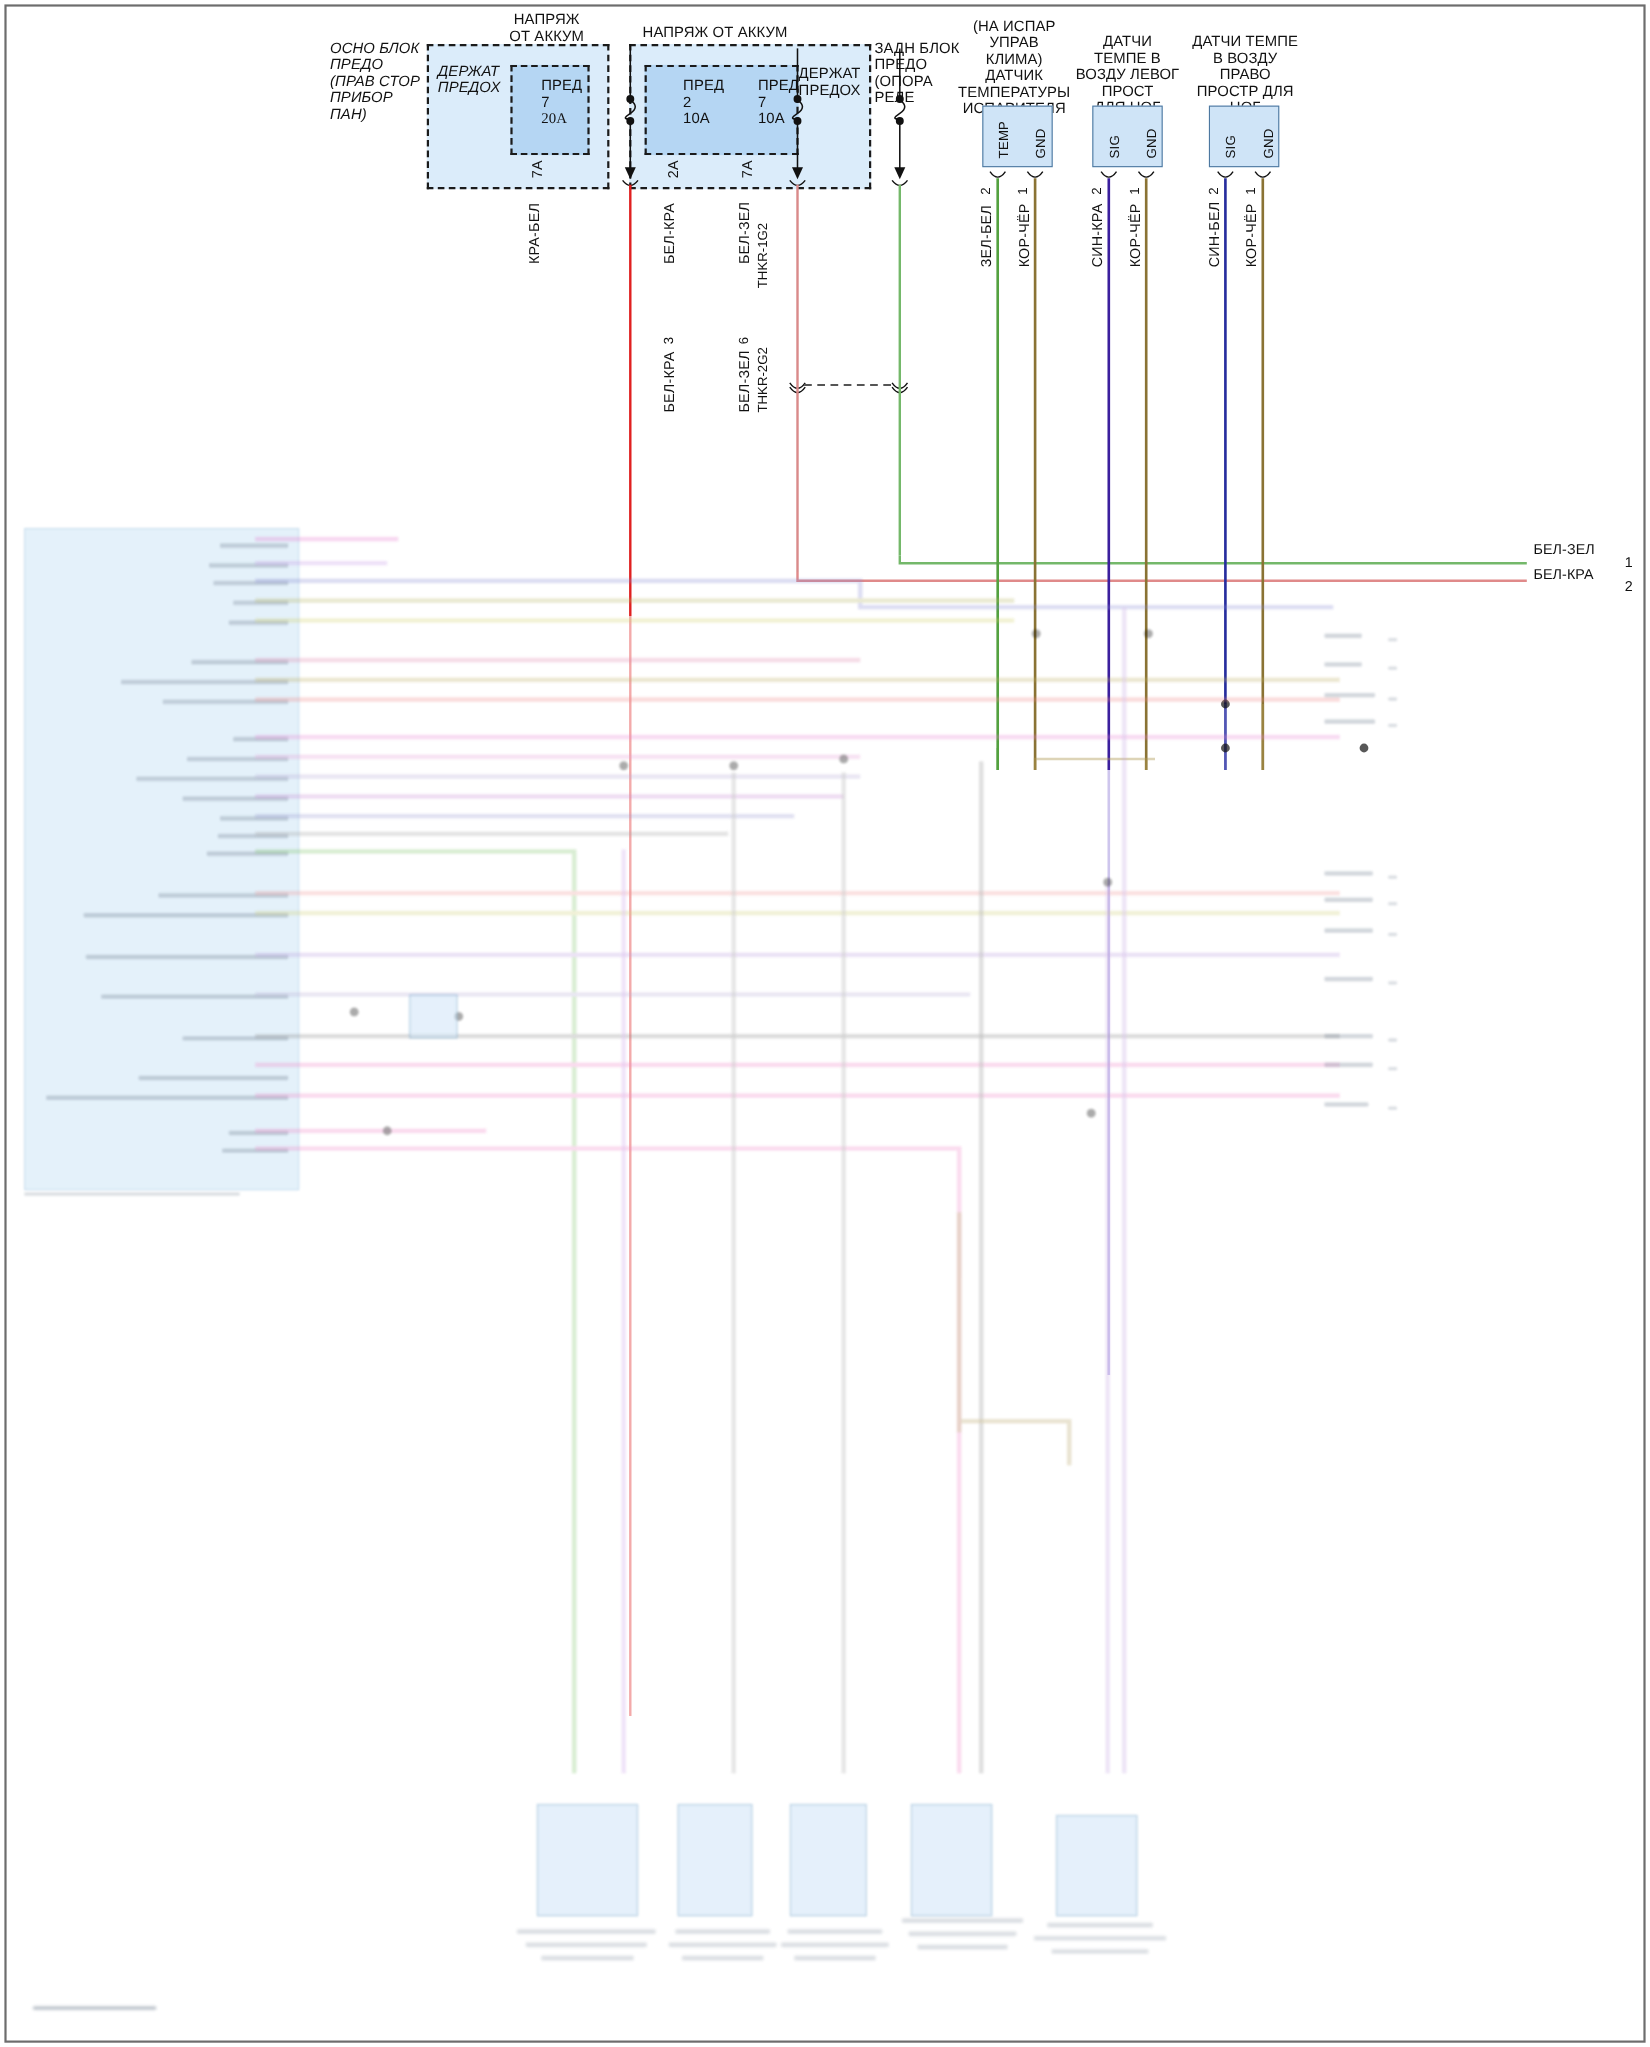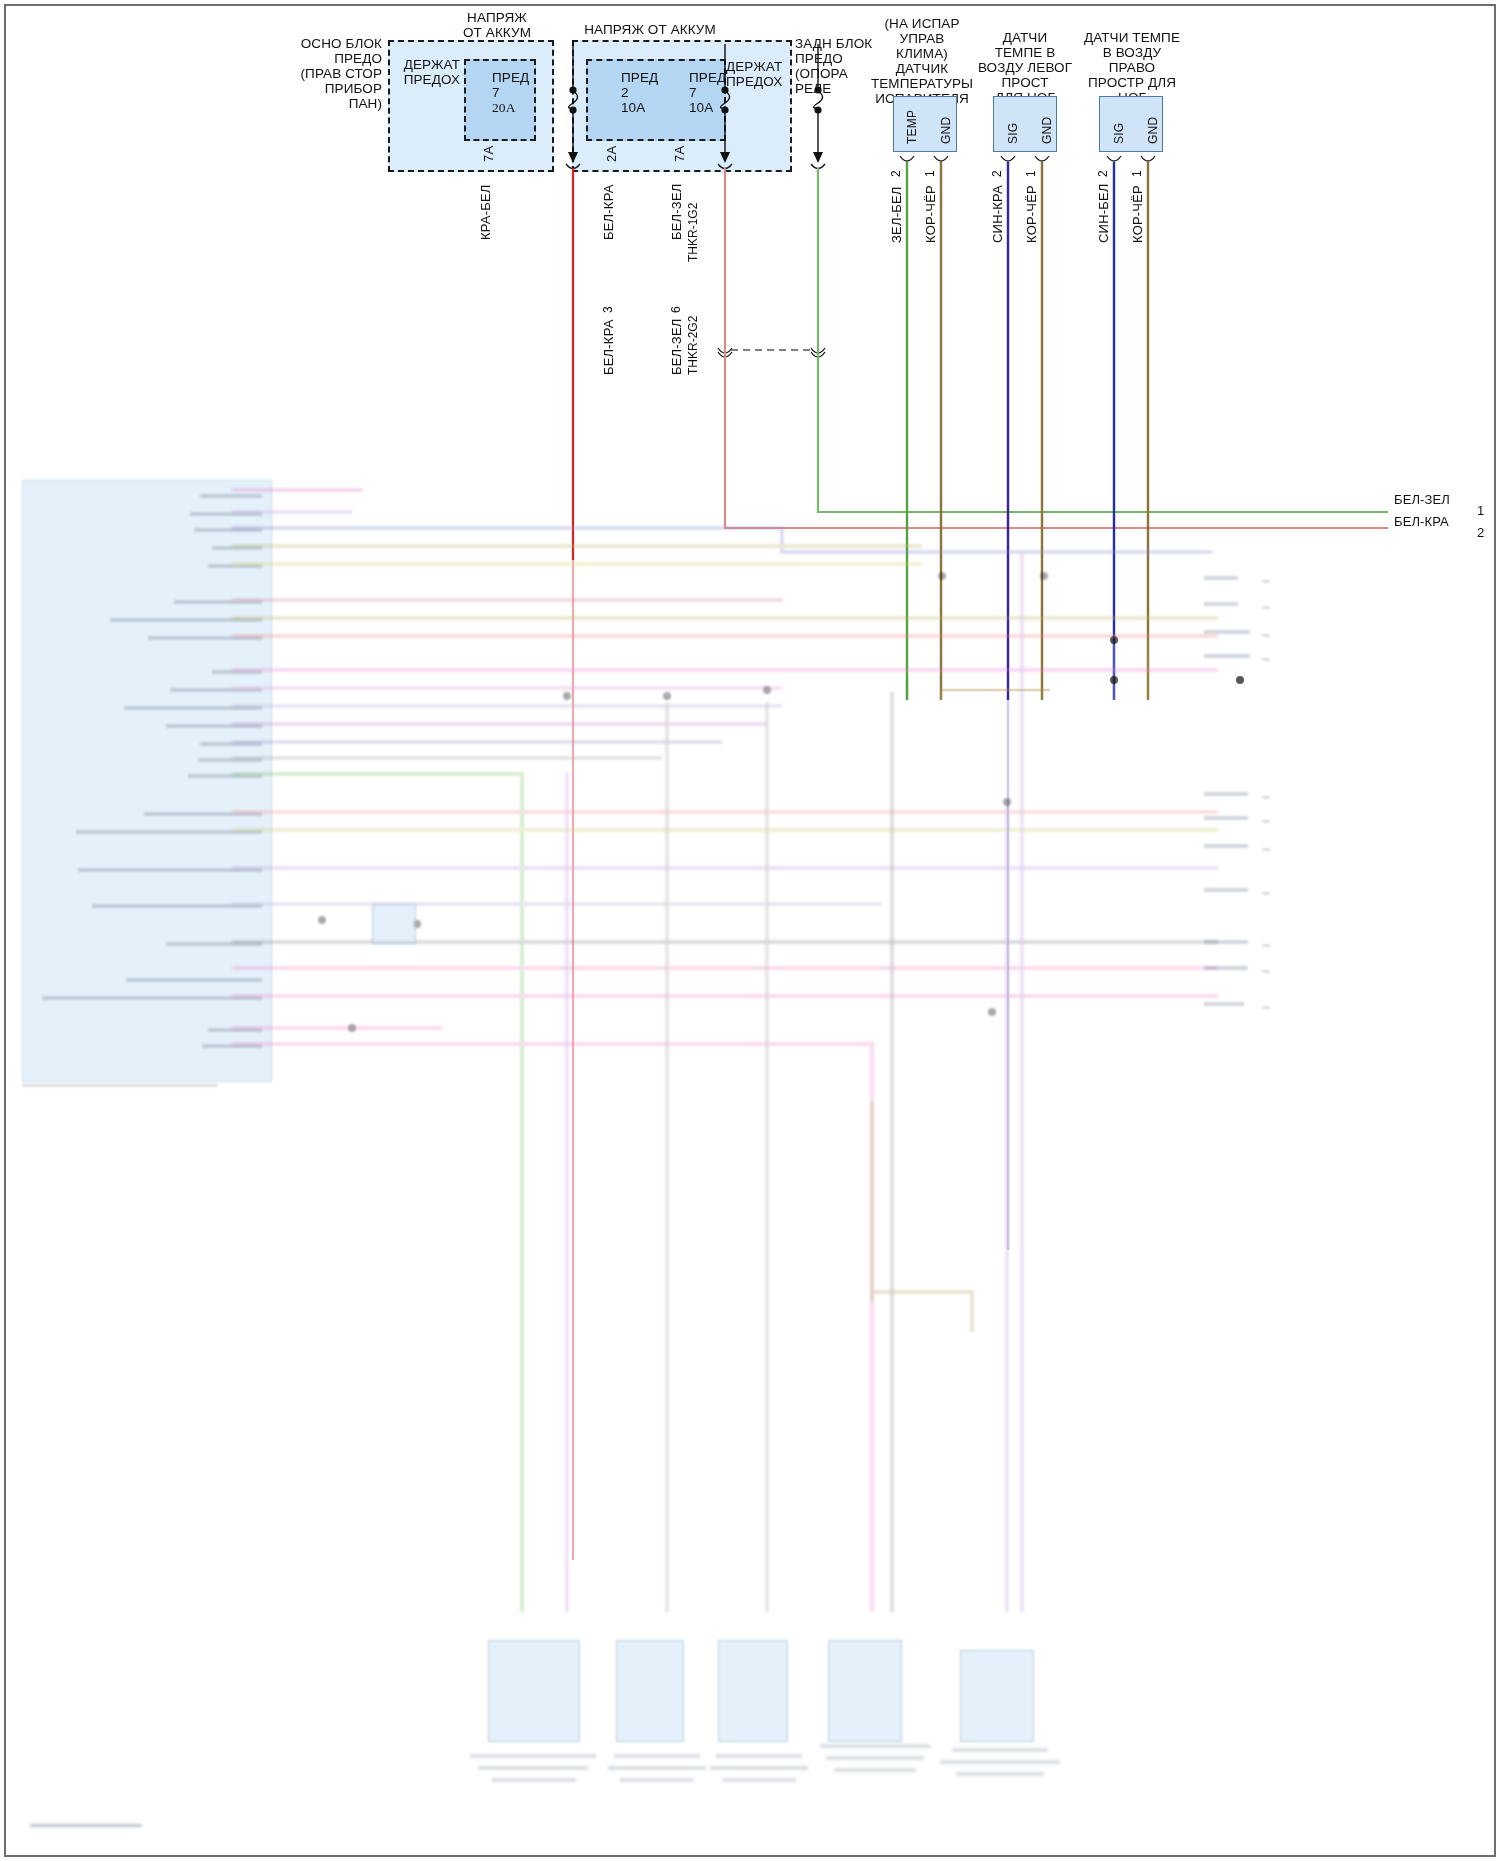--- a/index.html
+++ b/index.html
@@ -1,19 +1,19 @@
 <!DOCTYPE html>
 <html><head>
 <meta charset="utf-8">
 <style>
   html,body{margin:0;padding:0;background:#ffffff;}
   body{font-family:"Liberation Sans",sans-serif;}
   #page{position:relative;width:1500px;height:1861px;background:#ffffff;overflow:hidden;}
   .lbl{position:absolute;font-size:13.5px;color:#111;line-height:15px;text-align:center;white-space:pre-line;letter-spacing:.1px;}
-  .lbl.r{text-align:right;}
+  .lbl.r{text-align:left;font-style:italic;}
   .lbl.l{text-align:left;}
   .vlbl{position:absolute;font-size:13px;color:#111;white-space:nowrap;
         transform-origin:0 0;transform:rotate(-90deg);letter-spacing:.2px;}
   .vlbl9{position:absolute;font-size:12px;color:#111;white-space:nowrap;
         transform-origin:0 0;transform:rotate(-90deg);}
   .boxdash{position:absolute;border:2px dashed #1b1b1b;background:rgba(190,220,245,.55);}
   .boxdash2{position:absolute;border:2px dashed #1b1b1b;background:rgba(168,207,240,.75);}
   .connbox{position:absolute;background:#cfe4f7;border:1.5px solid #4d78a0;}
 
   

